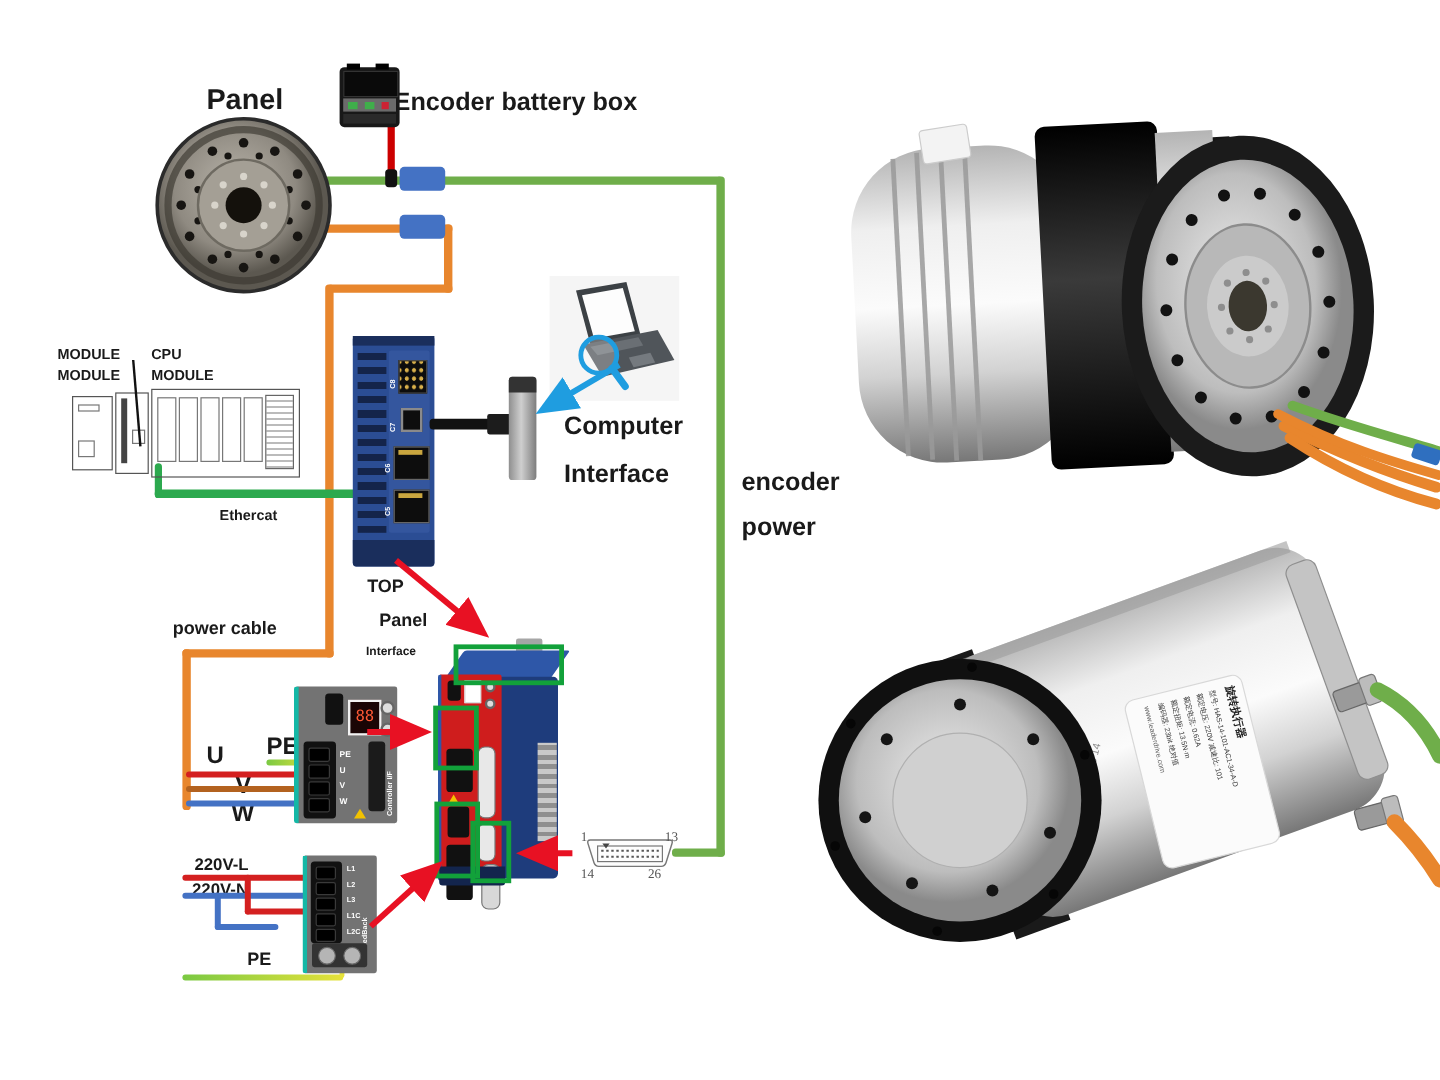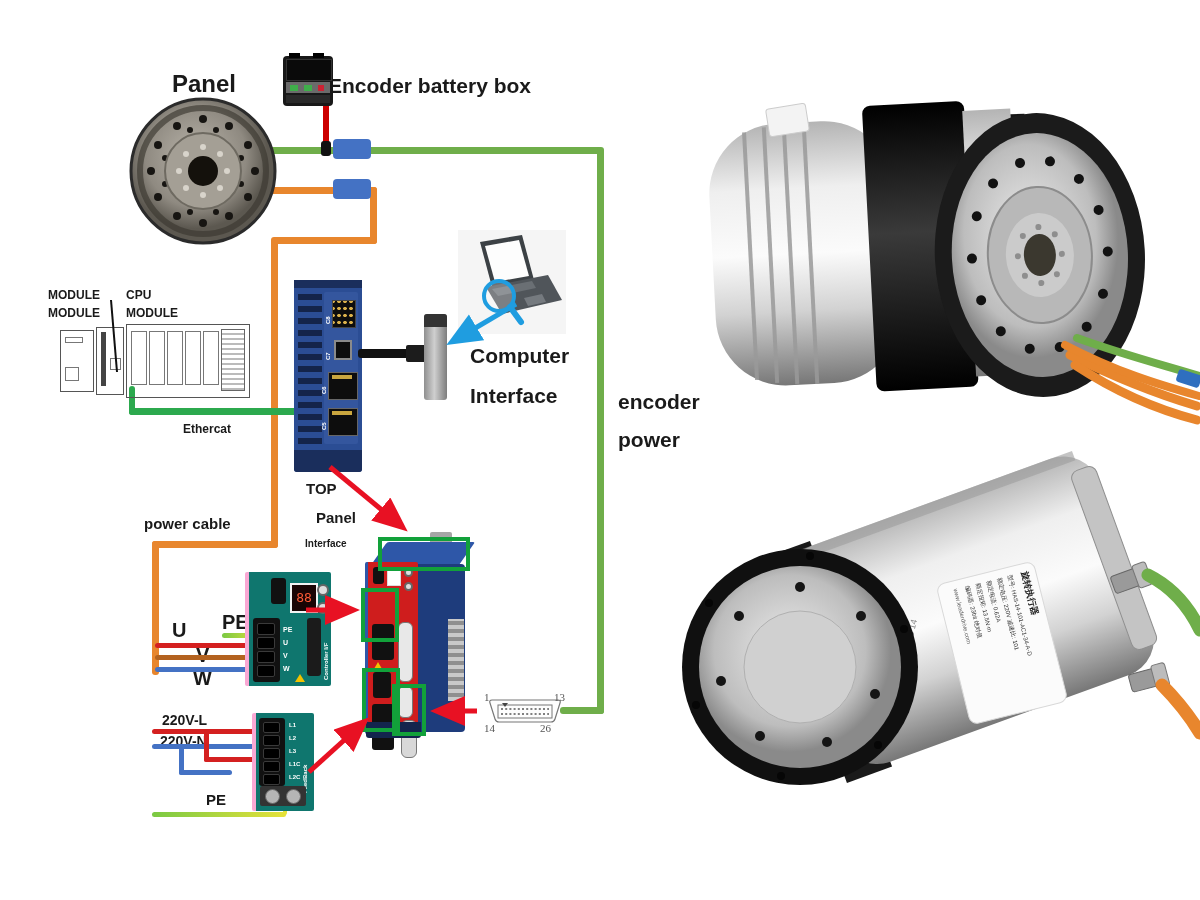--- a/index.html
+++ b/index.html
@@ -3,21 +3,21 @@
 <meta charset="utf-8">
 <style>
   html,body{margin:0;padding:0;background:#fff;}
   #canvas{position:relative;width:1200px;height:900px;background:#fff;overflow:hidden;
           font-family:"Liberation Sans",sans-serif;color:#111;}
   .abs{position:absolute;}
   .lbl{position:absolute;font-weight:bold;color:#1a1a1a;white-space:nowrap;}
   .cable{position:absolute;border-radius:3px;}
   .greenbox{position:absolute;border:4px solid #12a13a;background:transparent;}
   .vtext{writing-mode:vertical-rl;transform:rotate(180deg);color:#fff;line-height:1;}
-  .pcb{position:absolute;background:#0f766e;border-left:4px solid #f9a8d4;border-radius:2px;}
+  .pcb{position:absolute;background:#737373;border-left:4px solid #14b8a6;border-radius:2px;}
   .blk{position:absolute;background:#111;border-radius:3px;}
   .pot{position:absolute;width:12px;height:12px;border-radius:50%;background:#dedede;border:2px solid #666;box-sizing:border-box;}
   .pinlbl{position:absolute;color:#fff;font-size:7px;font-weight:bold;}
   .slot{position:absolute;background:#000;border:1px solid #3a3a3a;border-radius:2px;}
   svg{position:absolute;overflow:visible;}
 </style>
 </head>
 <body>
 
 <div id="canvas">

